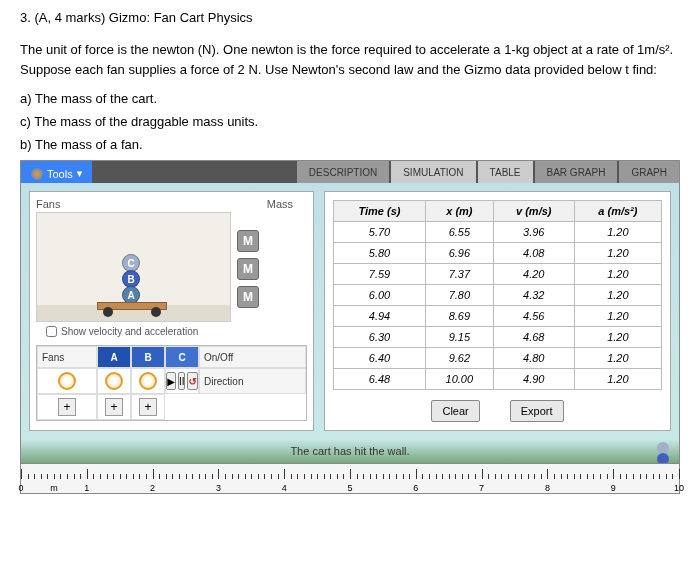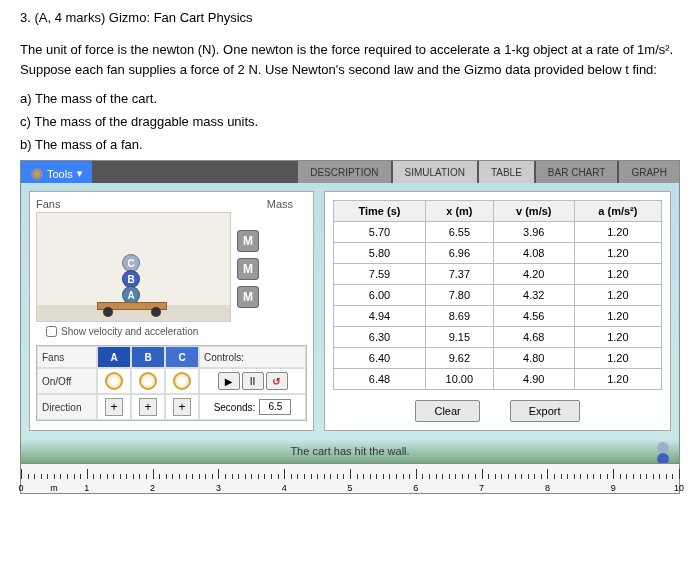--- a/index.html
+++ b/index.html
@@ -228,36 +228,37 @@
     }
     .data-table {
       width: 100%;
       border-collapse: collapse;
       font-size: 11px;
     }
     .data-table th, .data-table td {
       border: 1px solid #bbb;
       padding: 4px 6px;
       text-align: center;
+      font-style: italic;
     }
     .data-table th {
       background: #f0f0f0;
       font-weight: bold;
     }
     .btn-row {
       display: flex;
       justify-content: center;
       gap: 30px;
       margin-top: 10px;
     }
     .act-btn {
       background: #e8e8e8;
       border: 1px solid #888;
       border-radius: 2px;
-      padding: 4px 18px;
+      padding: 4px 10px;
       font-size: 11px;
     }
     
     .status-bar {
       text-align: center;
       font-size: 11px;
       padding: 6px;
       background: linear-gradient(#c8e8e8, #78a880);
       color: #333;
     }
@@ -314,21 +315,21 @@
 <div class="gizmo">
   <div class="toolbar">
     <div class="tools-btn">
       <span class="tools-icon"></span>
       <span>Tools</span>
       <span>▾</span>
     </div>
     <div class="tab inactive pushed">DESCRIPTION</div>
     <div class="tab">SIMULATION</div>
     <div class="tab">TABLE</div>
-    <div class="tab inactive">BAR CHART</div>
+    <div class="tab inactive">BAR GRAPH</div>
     <div class="tab inactive">GRAPH</div>
   </div>
 
   <div class="main-area">
     <div class="left-panel">
       <div class="panel-top">
         <span class="panel-label">Fans</span>
         <span class="panel-label" style="margin-right:14px">Mass</span>
       </div>
       <div class="sim-area">
@@ -351,21 +352,20 @@
       </div>
       <div class="checkbox-row">
         <input type="checkbox" style="">
         <span>Show velocity and acceleration</span>
       </div>
       <div class="controls-grid">
         <div class="cg-label">Fans</div>
         <div class="fan-cell cell-a">A</div>
         <div class="fan-cell cell-b">B</div>
         <div class="fan-cell cell-c">C</div>
-        <div class="cg-label">Controls:</div>
 
         <div class="cg-label">On/Off</div>
         <div>
             <div class="onoff-btn"></div>
           </div>
         <div>
             <div class="onoff-btn"></div>
           </div>
         <div>
             <div class="onoff-btn"></div>
@@ -379,24 +379,20 @@
         <div class="cg-label">Direction</div>
         <div>
             <div class="dir-btn">+</div>
           </div>
         <div>
             <div class="dir-btn">+</div>
           </div>
         <div>
             <div class="dir-btn">+</div>
           </div>
-        <div class="seconds-row">
-          <span>Seconds:</span>
-          <div class="seconds-box">6.5</div>
-        </div>
       </div>
     </div>
 
     <div class="right-panel">
       <table class="data-table">
         <thead>
             <tr id="table-head">
               <th>Time (s)</th>
               <th>x (m)</th>
               <th>v (m/s)</th>

